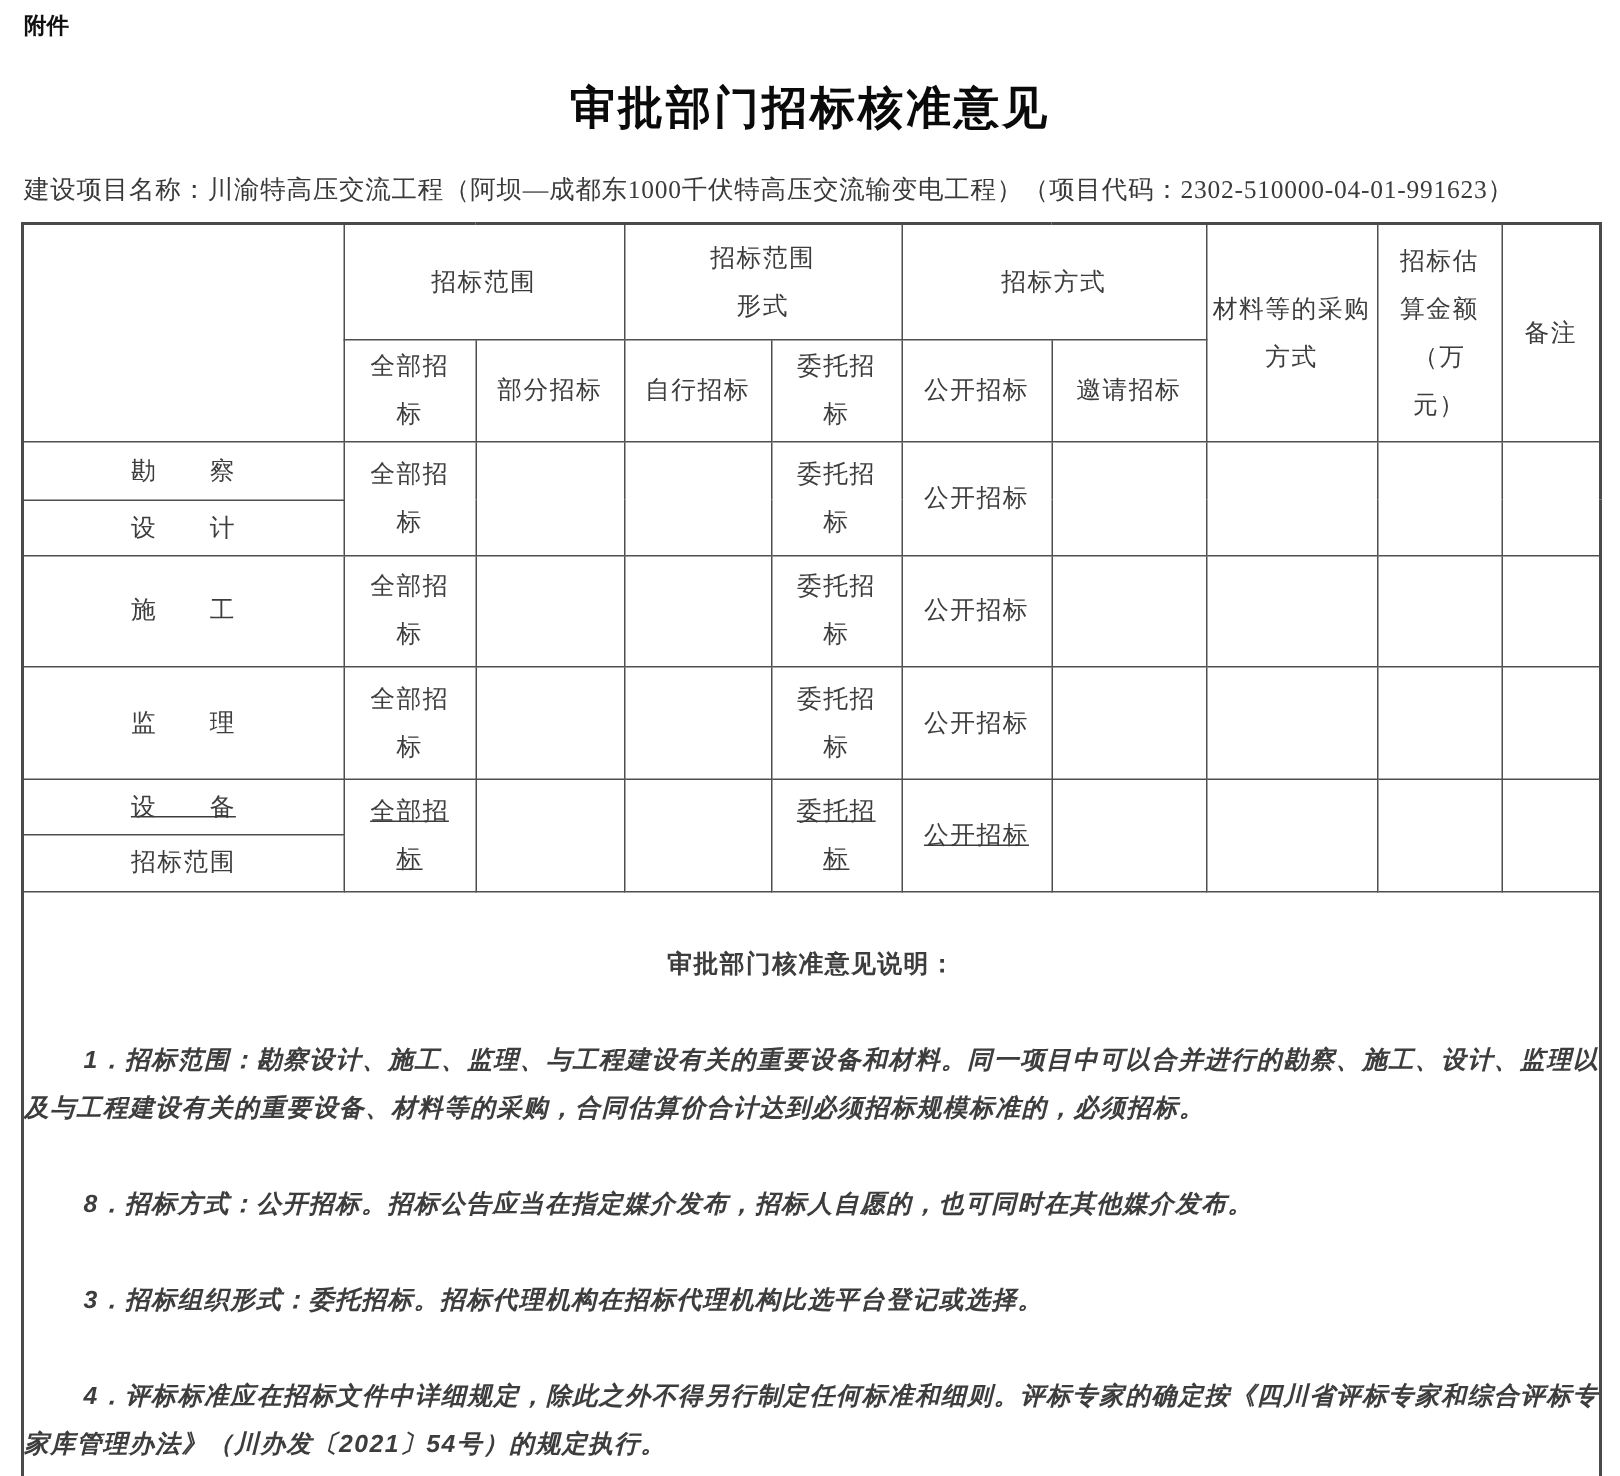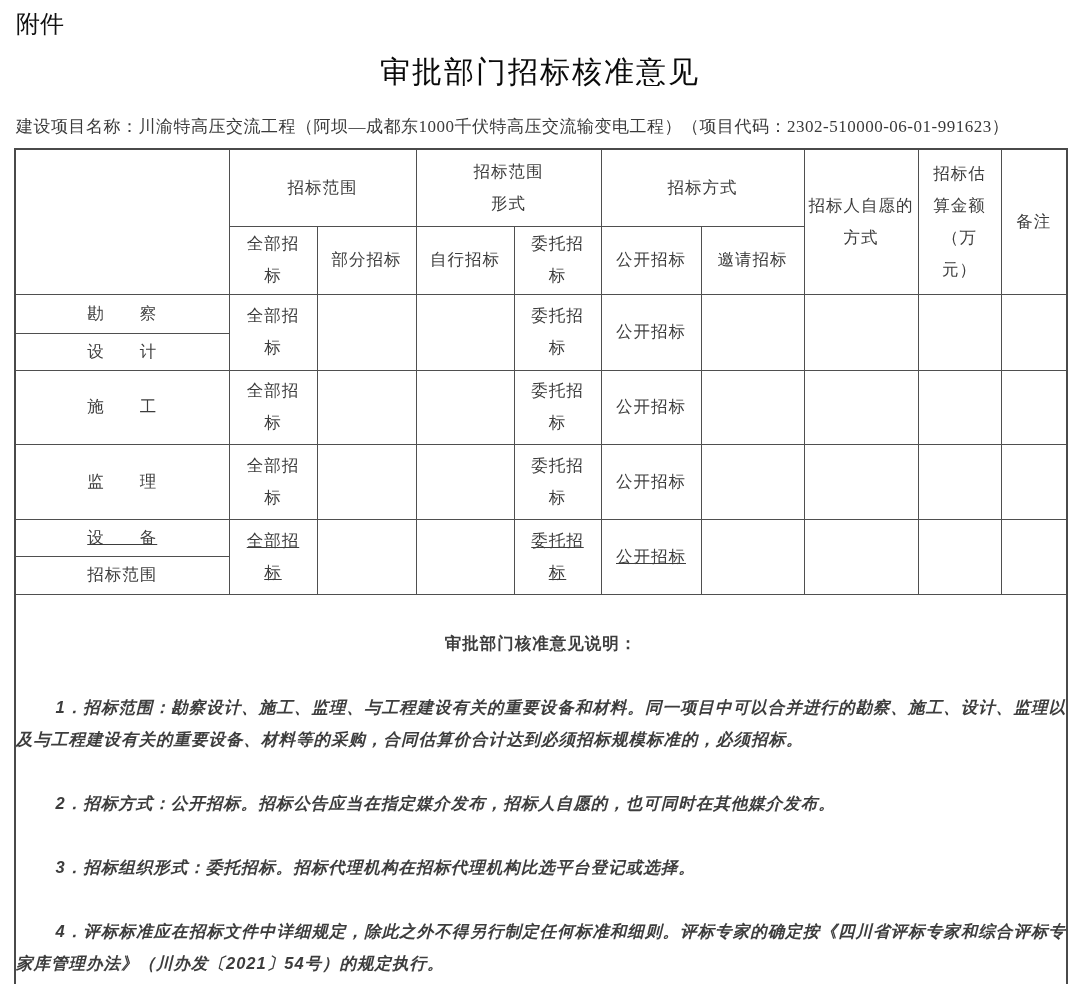--- a/index.html
+++ b/index.html
@@ -7,27 +7,27 @@
     position:relative;
     width:1080px;height:984px;
     background:#ffffff;
     font-family:"Liberation Serif", serif;
     color:#3d3d3d;
     overflow:hidden;
   }
   .attachment{
     position:absolute;top:8px;left:16px;
     font-family:"Liberation Sans", sans-serif;
-    font-weight:normal;font-size:24px;color:#111;
+    font-weight:bold;font-size:15px;color:#111;
   }
   .doc-title{
     position:absolute;top:52px;left:0;width:100%;
     text-align:center;
     font-family:"Liberation Sans", sans-serif;
-    font-weight:normal;font-size:30px;color:#0a0a0a;
+    font-weight:bold;font-size:30px;color:#0a0a0a;
     letter-spacing:2px;margin:0;
   }
   .project-line{
     position:absolute;top:115px;left:16px;width:1056px;
     font-size:17px;letter-spacing:0.5px;color:#3a3a3a;
     white-space:nowrap;
   }
   table.approval{
     position:absolute;top:148px;left:14px;
     width:1052px;
@@ -64,21 +64,21 @@
 </style>
 </head>
 <body>
 
 <div class="page">
 
   <div class="attachment">附件</div>
 
   <h1 class="doc-title">审批部门招标核准意见</h1>
 
-  <div class="project-line">建设项目名称：川渝特高压交流工程（阿坝—成都东1000千伏特高压交流输变电工程）（项目代码：2302-510000-06-01-991623）</div>
+  <div class="project-line">建设项目名称：川渝特高压交流工程（阿坝—成都东1000千伏特高压交流输变电工程）（项目代码：2302-510000-04-01-991623）</div>
 
   <table class="approval">
     <colgroup>
       <col style="width:214px">
         <col style="width:88px">
         <col style="width:99px">
       <col style="width:98px">
         <col style="width:87px">
         <col style="width:100px">
       <col style="width:103px">
@@ -87,21 +87,21 @@
       <col style="width:66px">
     </colgroup>
     <tbody>
 
       <tr class="h1">
         <td rowspan="2" class="bb2"></td>
         <td colspan="2">招标范围</td>
         <td colspan="2">招标范围
 形式</td>
         <td colspan="2">招标方式</td>
-        <td rowspan="2" class="bb2">招标人自愿的
+        <td rowspan="2" class="bb2">材料等的采购
 方式</td>
         <td rowspan="2" class="bb2">招标估
 算金额
 （万
 元）</td>
         <td rowspan="2" class="bb2">备注</td>
       </tr>
 
       <tr class="h2">
         <td class="bb2">全部招
@@ -177,21 +177,21 @@
         <td rowspan="2" class="bb2"></td>
       </tr>
       <tr class="r-zycl">
         <td class="bb2">招标范围</td>
       </tr>
 
       <tr class="r-notes">
         <td colspan="10" class="notes-cell">
           <p class="note-heading">审批部门核准意见说明：</p>
           <p class="note-item">1．招标范围：勘察设计、施工、监理、与工程建设有关的重要设备和材料。同一项目中可以合并进行的勘察、施工、设计、监理以及与工程建设有关的重要设备、材料等的采购，合同估算价合计达到必须招标规模标准的，必须招标。</p>
-          <p class="note-item">2．招标方式：公开招标。招标公告应当在指定媒介发布，招标人自愿的，也可同时在其他媒介发布。</p>
+          <p class="note-item">8．招标方式：公开招标。招标公告应当在指定媒介发布，招标人自愿的，也可同时在其他媒介发布。</p>
           <p class="note-item">3．招标组织形式：委托招标。招标代理机构在招标代理机构比选平台登记或选择。</p>
           <p class="note-item">4．评标标准应在招标文件中详细规定，除此之外不得另行制定任何标准和细则。评标专家的确定按《四川省评标专家和综合评标专家库管理办法》（川办发〔2021〕54号）的规定执行。</p>
           
         </td>
       </tr>
     </tbody>
   </table>
 </div>
 
 </body></html>

